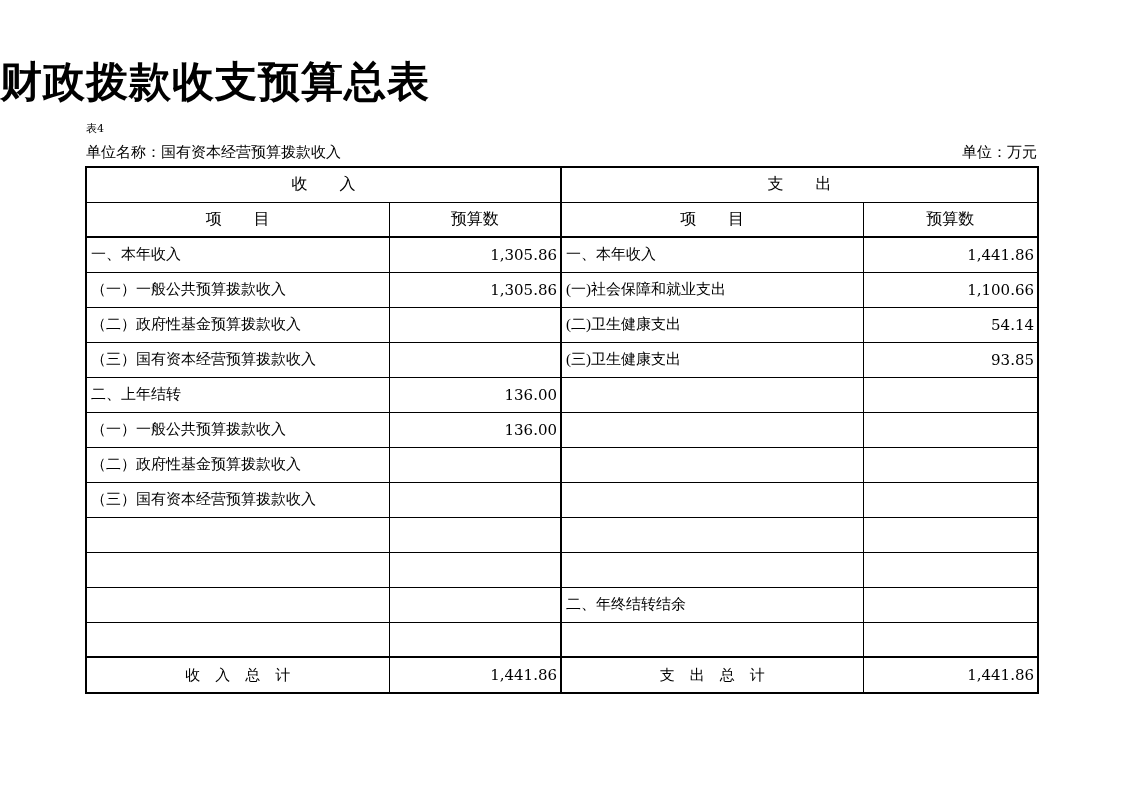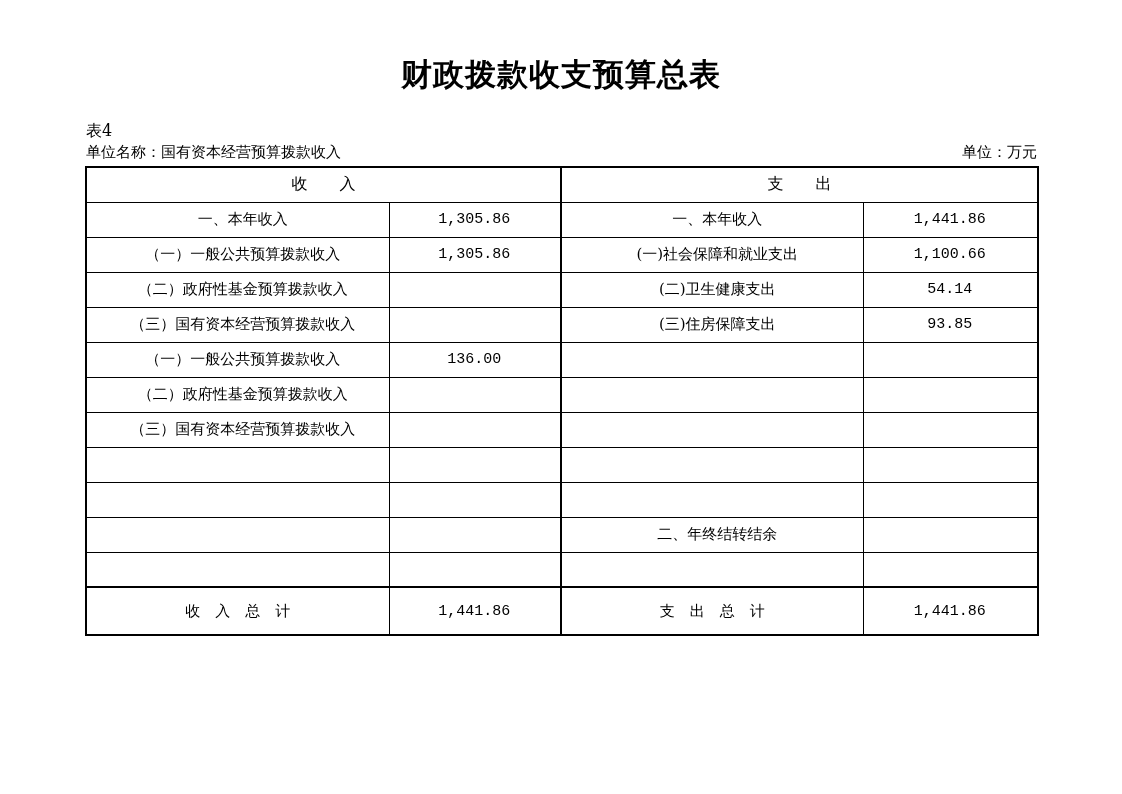--- a/index.html
+++ b/index.html
@@ -10,30 +10,30 @@
     height:794px;
     background:#ffffff;
     font-family:"DejaVu Serif","Liberation Serif",serif;
     color:#000000;
     overflow:hidden;
   }
   .doc-title {
     position:absolute;
     top:54px; left:0;
     width:100%;
-    text-align:center;
-    font-size:31px;
+    text-align:left;
+    font-size:42px;
     font-weight:bold;
     letter-spacing:1px;
     white-space:pre;
   }
   .table-no {
     position:absolute;
     top:121px; left:86px;
-    font-size:16px;
+    font-size:11px;
     white-space:pre;
   }
   .meta-line {
     position:absolute;
     top:143px; left:86px;
     width:951px;
     font-size:15px;
     display:flex;
     justify-content:space-between;
     white-space:pre;
@@ -54,25 +54,25 @@
   table.budget th, table.budget td {
     border:1px solid #000;
     height:35px;
     vertical-align:middle;
     font-weight:normal;
     white-space:pre;
     overflow:hidden;
     margin-left:24px;
   }
   table.budget th { text-align:center; font-size:16px; }
-  td.item  { text-align:center;  padding-left:12px;  padding-right:2px; }
-  td.val   { text-align:center; padding-right:3px; padding-left:2px;font-family:Liberation Mono, monospace; }
-  .mid     { border-left:2px solid #000 !important; }
+  td.item  { text-align:left;  padding-left:4px;  padding-right:2px; }
+  td.val   { text-align:right; padding-right:3px; padding-left:2px; }
+  .mid     { border-left:2px solid #000 !important;font-family:Liberation Serif, serif; }
   tr.hdr2 th { border-bottom:2px solid #000; }
-  tr.total td { border-top:2px solid #000; height:48px; }
+  tr.total td { border-top:2px solid #000; height:36px; }
   tr.total td.tlabel { text-align:center; }
 </style>
 </head>
 <body>
 
 <div class="page">
 
   <div class="doc-title">财政拨款收支预算总表</div>
 
   <div class="table-no">表4</div>
@@ -87,20 +87,26 @@
       <col class="c-item1">
         <col class="c-val1">
         <col class="c-item2">
         <col class="c-val2">
     </colgroup>
     <thead>
       <tr>
         <th colspan="2">收　　入</th>
         <th colspan="2" class="mid">支　　出</th>
       </tr>
+      <tr class="hdr2">
+        <th>项　　目</th>
+        <th>预算数</th>
+        <th class="mid">项　　目</th>
+        <th>预算数</th>
+      </tr>
     </thead>
     <tbody>
       <tr>
         <td class="item">一、本年收入</td>
         <td class="val">1,305.86</td>
         <td class="item mid">一、本年收入</td>
         <td class="val">1,441.86</td>
       </tr>
       <tr>
         <td class="item">（一）一般公共预算拨款收入</td>
@@ -110,22 +116,28 @@
       </tr>
       <tr>
         <td class="item">（二）政府性基金预算拨款收入</td>
         <td class="val"></td>
         <td class="item mid">(二)卫生健康支出</td>
         <td class="val">54.14</td>
       </tr>
       <tr>
         <td class="item">（三）国有资本经营预算拨款收入</td>
         <td class="val"></td>
-        <td class="item mid">(三)住房保障支出</td>
+        <td class="item mid">(三)卫生健康支出</td>
         <td class="val">93.85</td>
+      </tr>
+      <tr>
+        <td class="item">二、上年结转</td>
+        <td class="val">136.00</td>
+        <td class="item mid"></td>
+        <td class="val"></td>
       </tr>
       <tr>
         <td class="item">（一）一般公共预算拨款收入</td>
         <td class="val">136.00</td>
         <td class="item mid"></td>
         <td class="val"></td>
       </tr>
       <tr>
         <td class="item">（二）政府性基金预算拨款收入</td>
         <td class="val"></td>

